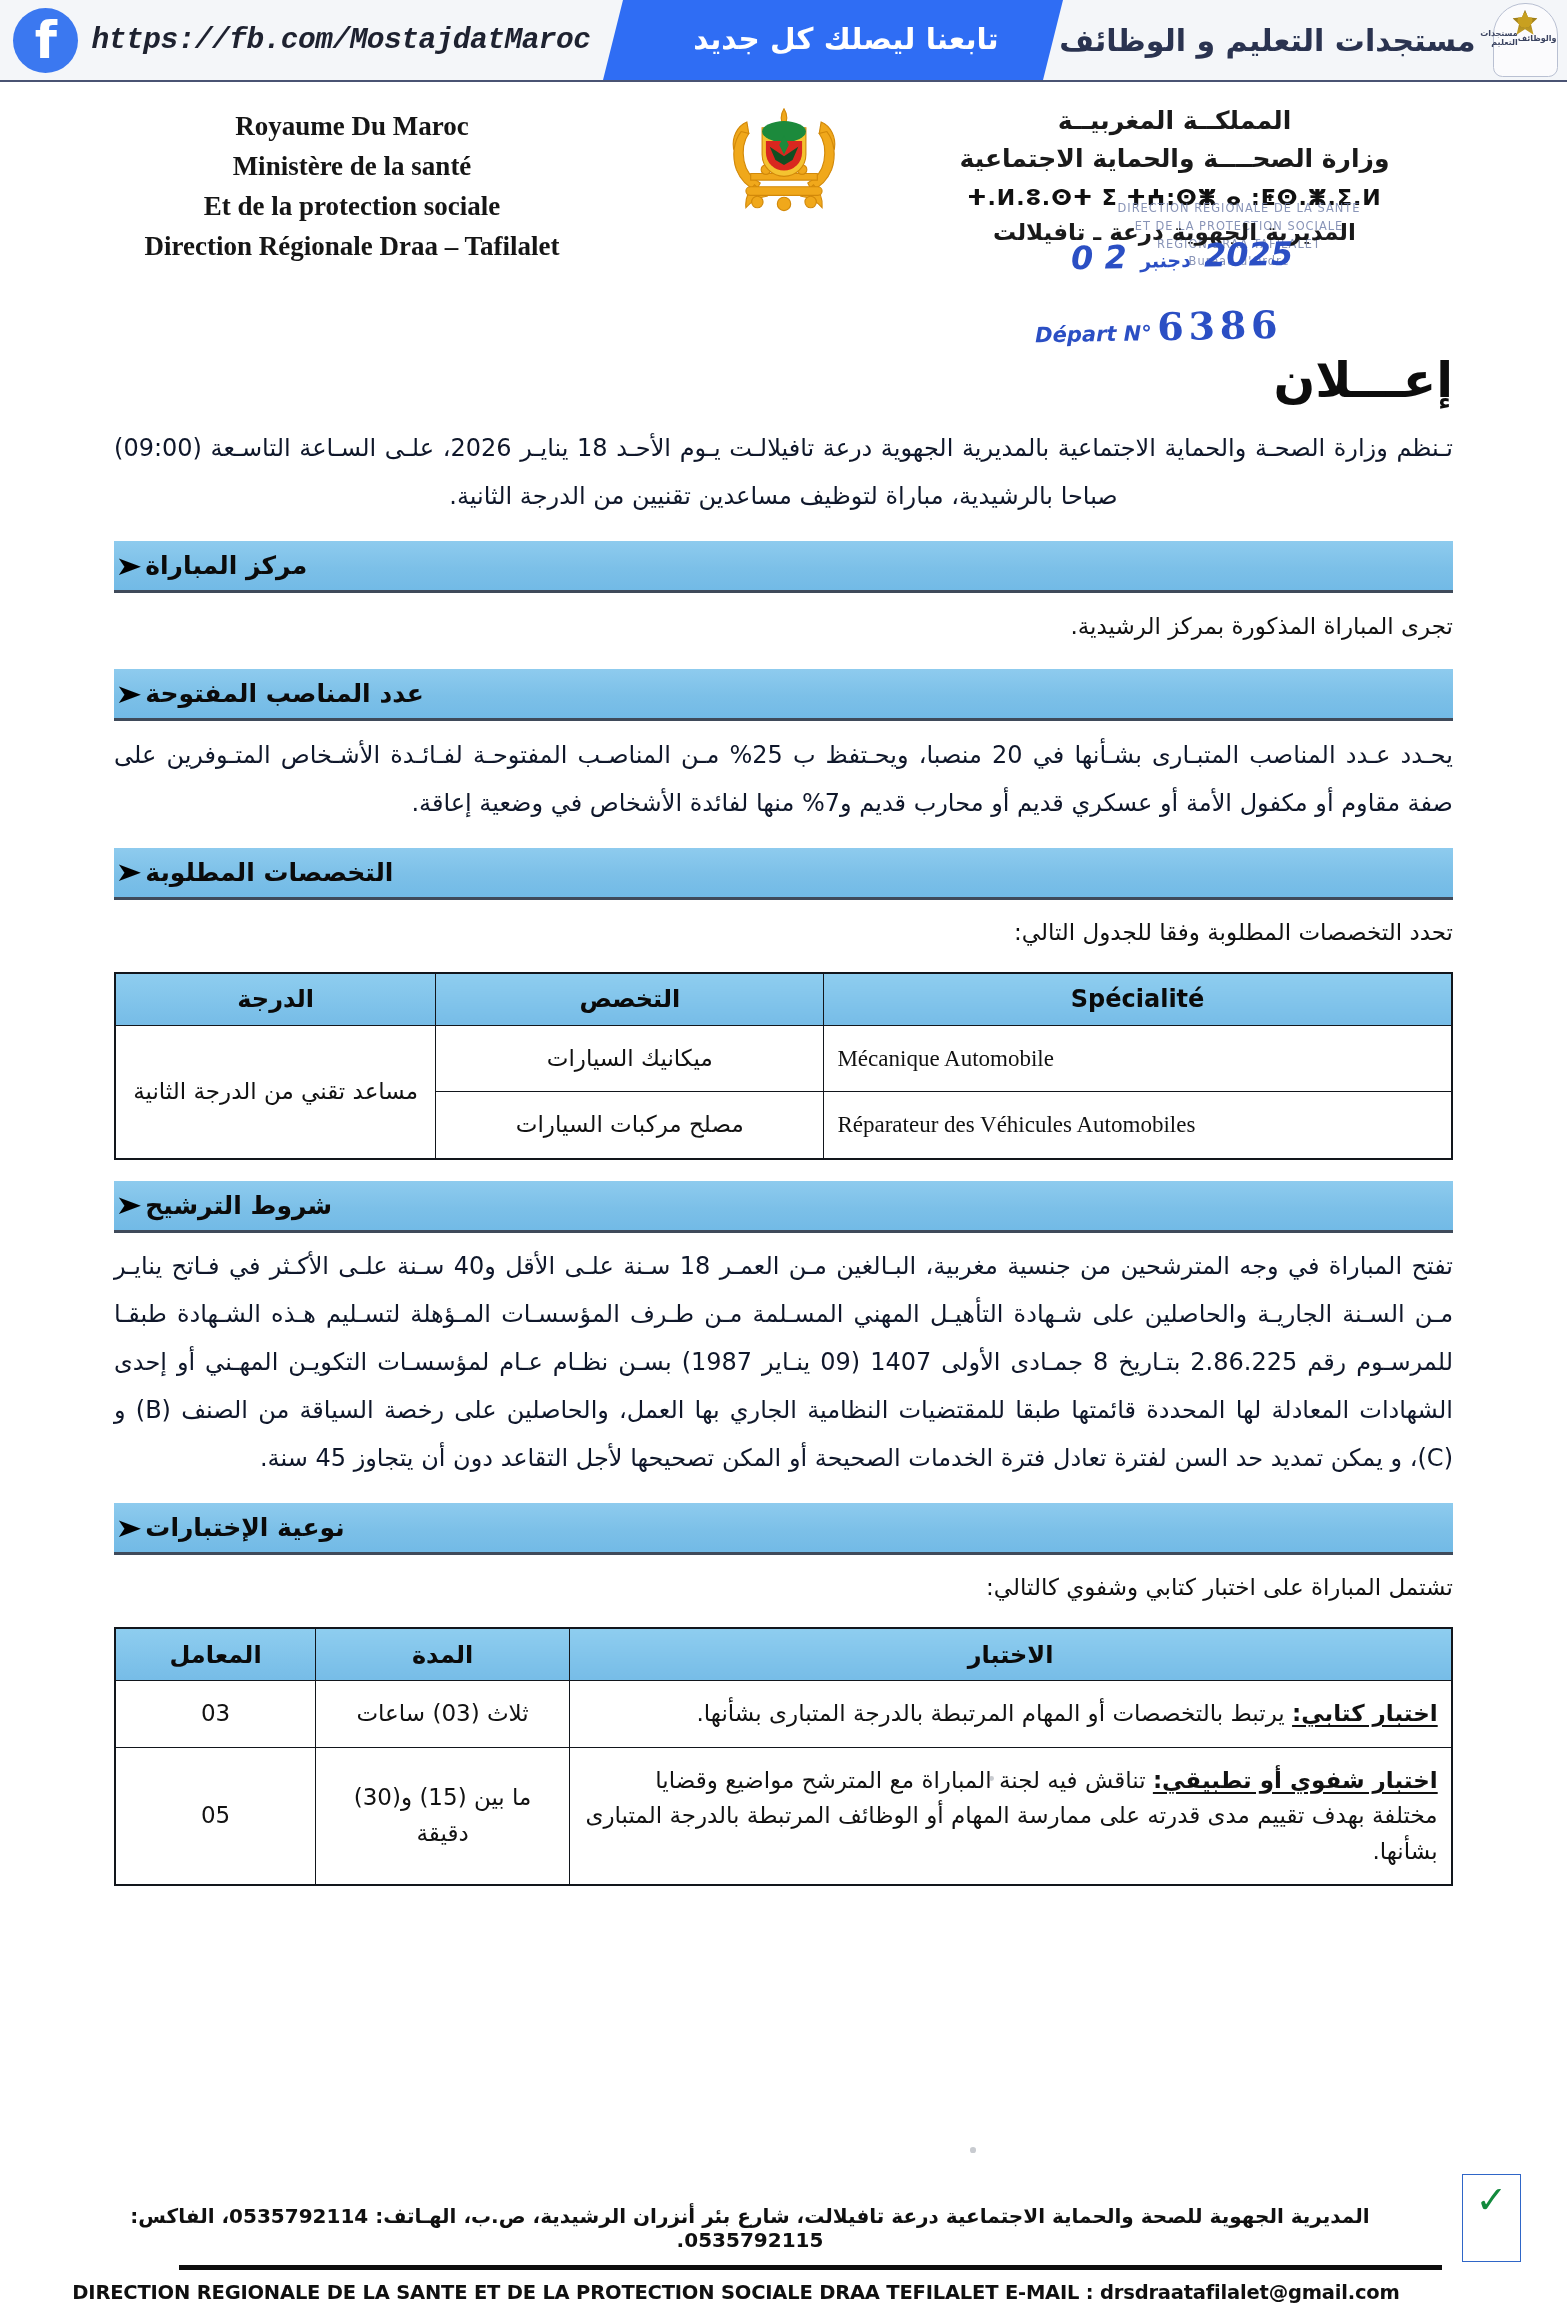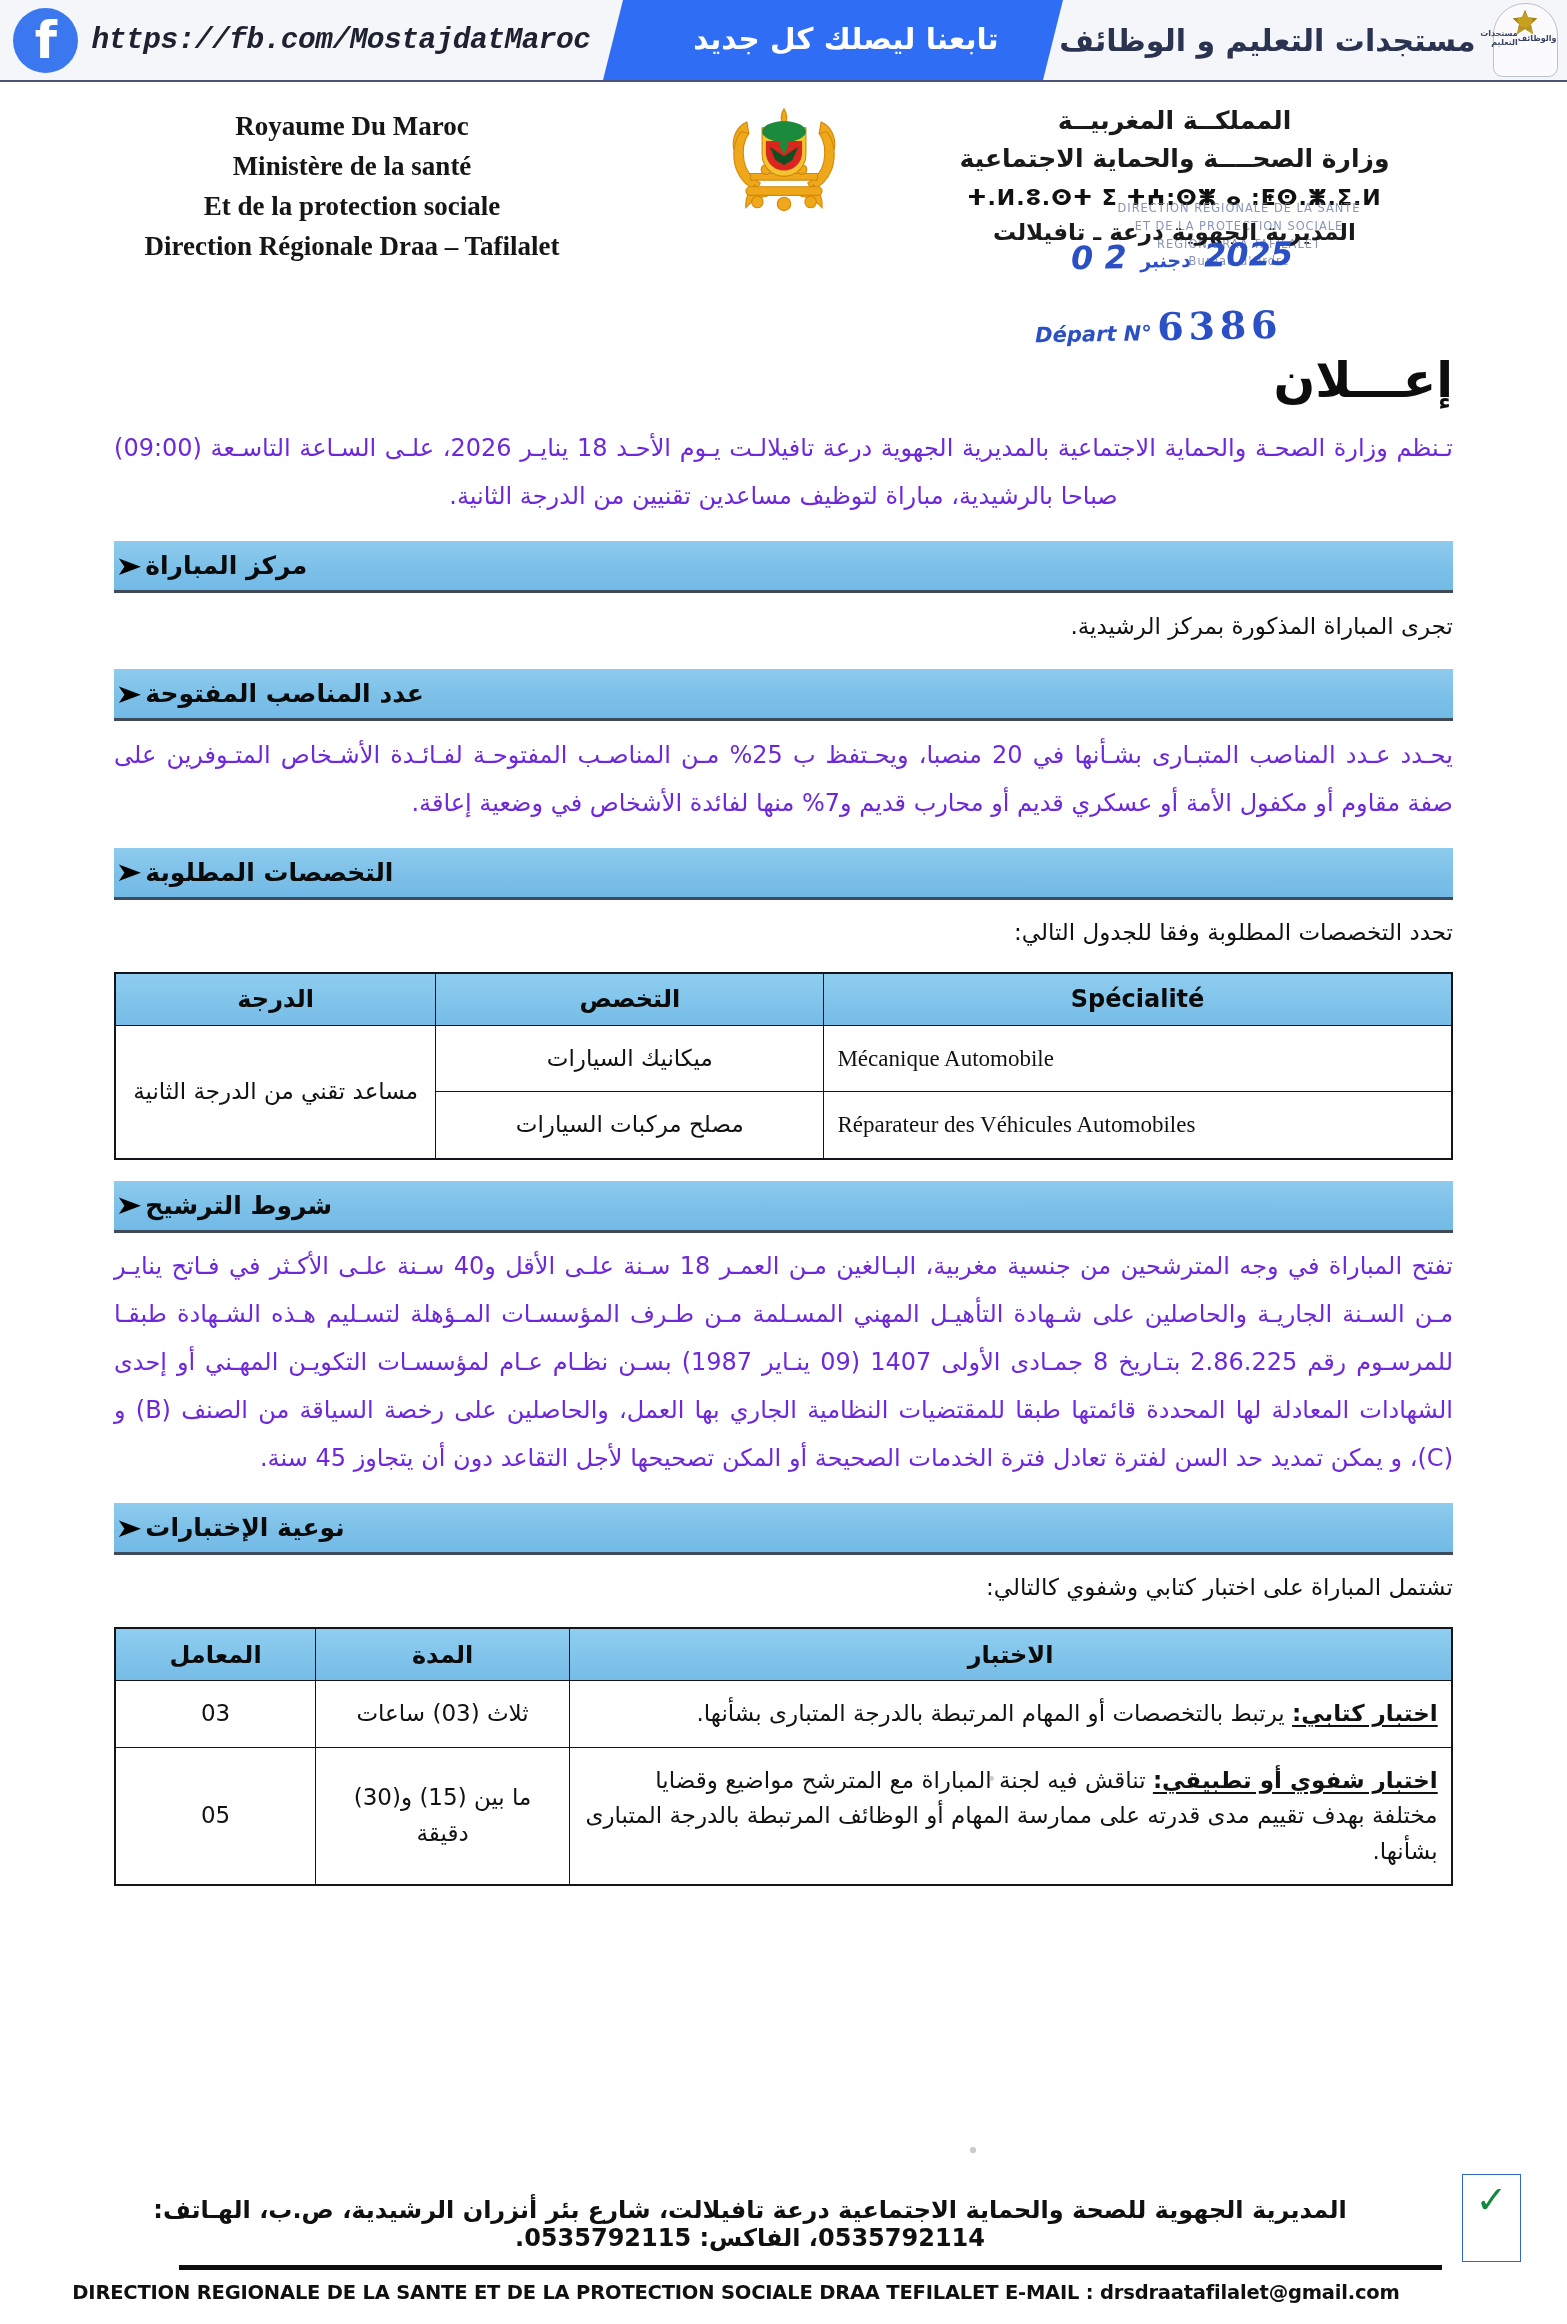--- a/index.html
+++ b/index.html
@@ -282,21 +282,21 @@
     z-index: 5;
   }
 
   
   p.body-ar {
     direction: rtl;
     text-align: justify;
     text-align-last: right;
     font-size: 24px;
     line-height: 2.0;
-    color: #6d28d9;
+    color: #0f172a;
     margin: 9.5px 0 13.3px;
   }
   p.body-ar.center-last { text-align-last: center; }
 
   p.note-ar {
     direction: rtl;
     text-align: right;
     font-size: 23px;
     line-height: 1.9;
     color: #111;
@@ -390,21 +390,21 @@
   .footer {
     position: absolute;
     left: 0;
     right: 0;
     bottom: 21px;
     padding: 0 57px;
   }
   .footer-ar {
     direction: rtl;
     text-align: center;
-    font-size: 24px;
+    font-size: 20px;
     font-weight: bold;
     color: #101010;
     padding: 0 105px 0 38px;
   }
   .footer-rule {
     height: 4.8px;
     background: #0e0e0e;
     margin: 13.3px 68px 11.4px 122px;
   }
   .footer-fr {

